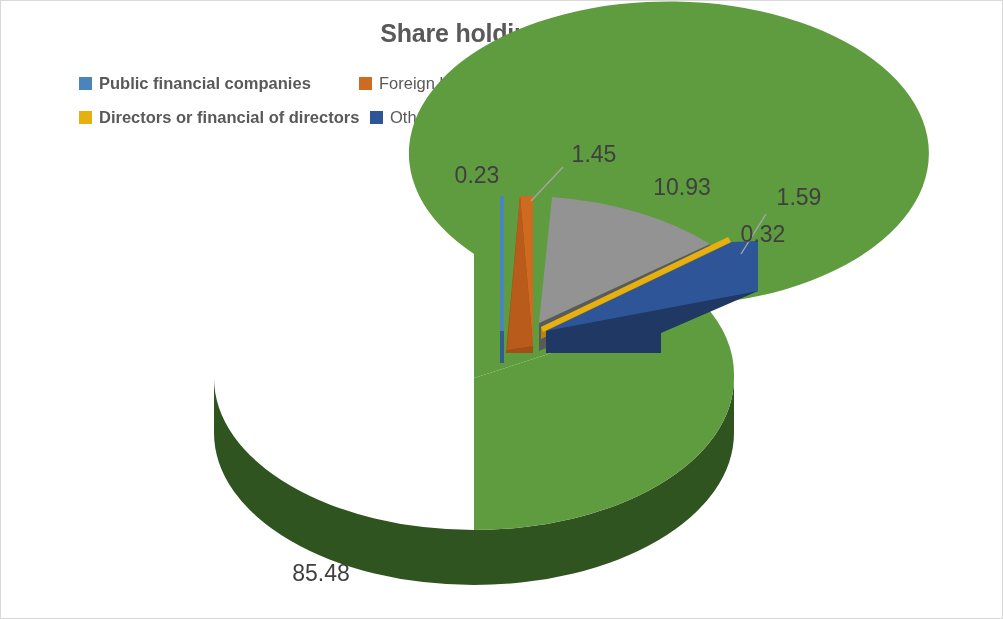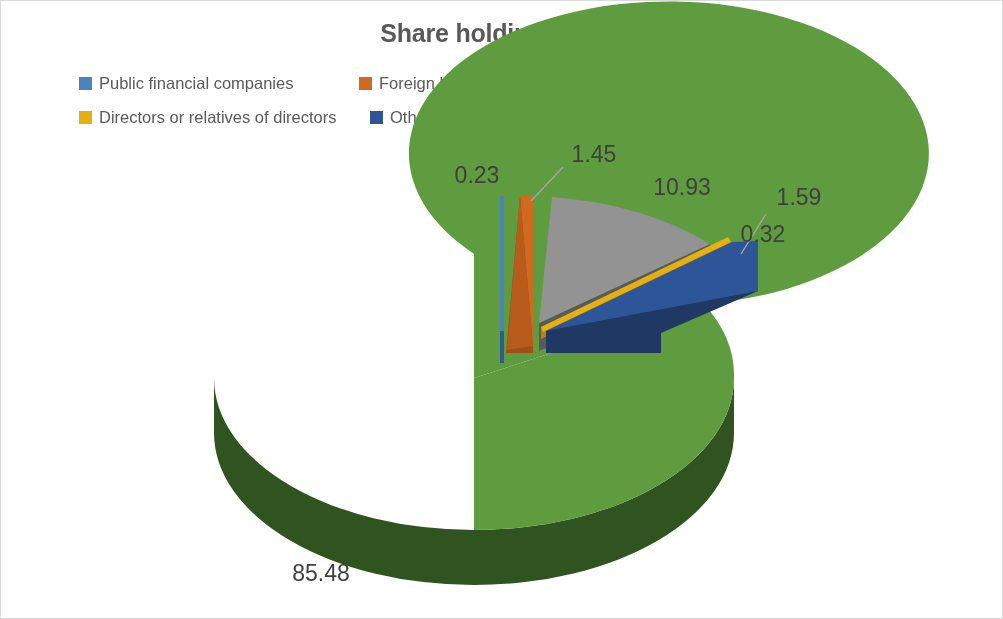--- a/index.html
+++ b/index.html
@@ -48,21 +48,21 @@
     margin-right: 7px;
     flex: 0 0 auto;
   }
   .legend-label {
     font-size: 16.5px;
     color: #595959;
     line-height: 1;
   }
   .lg-r0 { top: 2px; }
   .lg-r1 { top: 36px; }
-  .lg-c0 { left: 0px; }
+  .lg-c0 { left: 0px; font-weight: bold; }
   .lg-c1 { left: 280px; }
   .lg-c2 { left: 560px; }
   .lg-r1.lg-c1 { left: 291px; }
   .lg-r1.lg-c2 { left: 551px; }
 
   
   #pie-svg {
     position: absolute;
     top: 0;
     left: 0;
@@ -98,21 +98,21 @@
       <span class="legend-label">Foreign holdings</span>
     </div>
 
     <div class="legend-item lg-r0 lg-c2">
       <span class="legend-swatch" style="background:#939393"></span>
       <span class="legend-label">Bodies corporate</span>
     </div>
 
     <div class="legend-item lg-r1 lg-c0">
       <span class="legend-swatch" style="background:#e5b010"></span>
-      <span class="legend-label">Directors or relatives of directors</span>
+      <span class="legend-label">Directors or financial of directors</span>
     </div>
 
     <div class="legend-item lg-r1 lg-c1">
       <span class="legend-swatch" style="background:#2e5597"></span>
       <span class="legend-label">Other top fifty shareholders</span>
     </div>
 
     <div class="legend-item lg-r1 lg-c2">
       <span class="legend-swatch" style="background:#5f9c3f"></span>
       <span class="legend-label">Others</span>

